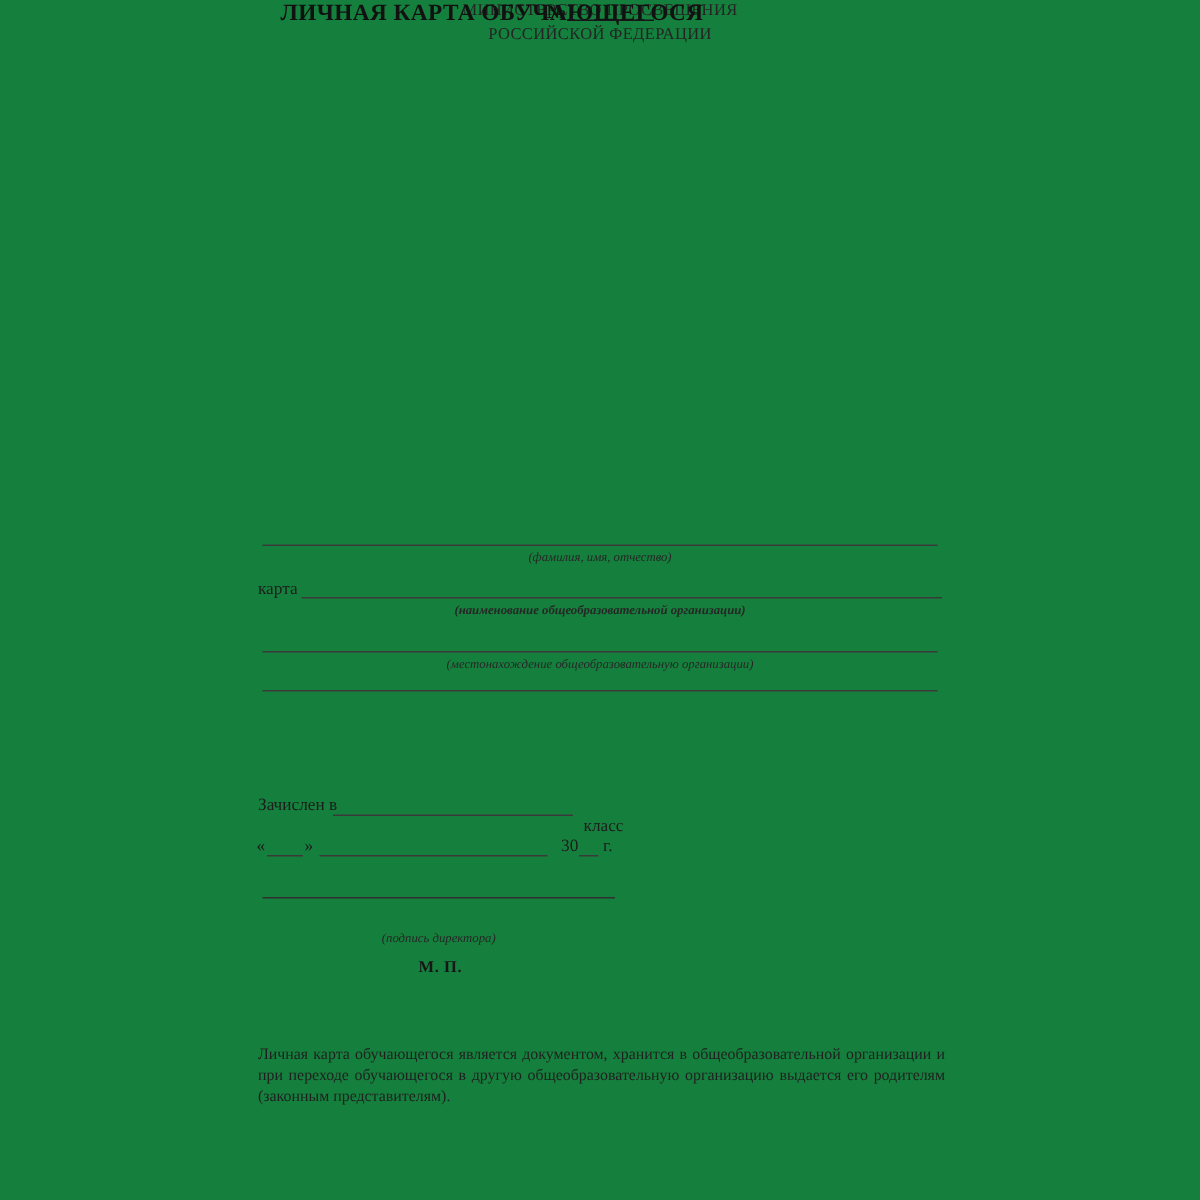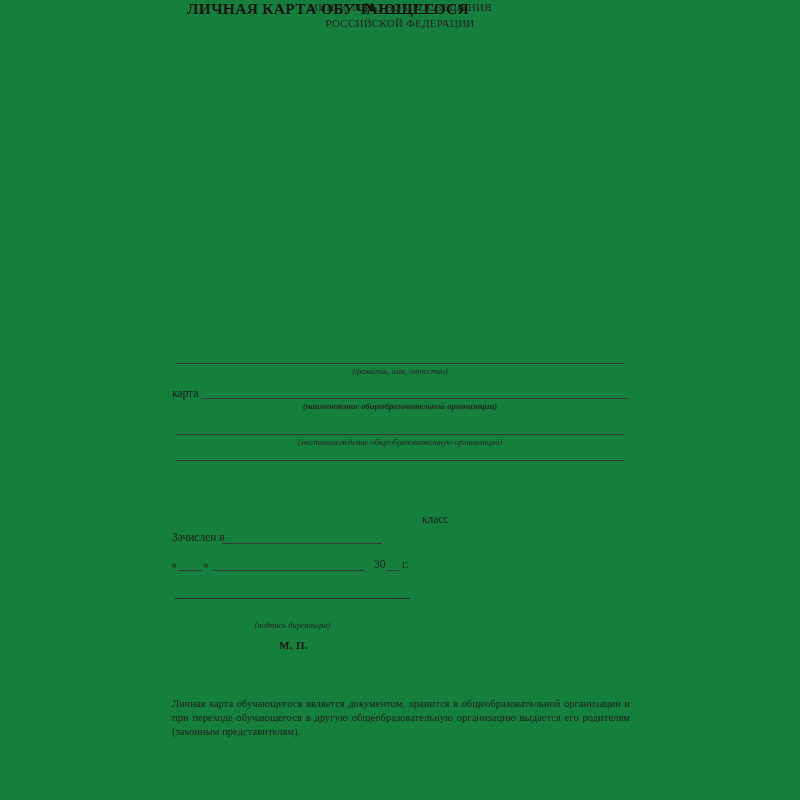--- a/index.html
+++ b/index.html
@@ -80,21 +80,21 @@
   <div class="rule" style="left:201px;top:398px;width:427px;"></div>
   <div class="caption" style="left:175px;top:401px;width:450px;font-weight:bold;">(наименование общеобразовательной организации)</div>
 
   <div class="rule" style="left:175px;top:434px;width:450px;"></div>
   <div class="caption" style="left:175px;top:437px;width:450px;">(местонахождение общеобразовательную организации)</div>
 
   <div class="rule" style="left:175px;top:460px;width:450px;"></div>
 
   <div class="label" style="left:172px;top:531px;">Зачислен в</div>
   <div class="rule" style="left:222px;top:543px;width:160px;"></div>
-  <div class="label" style="left:389px;top:513px;margin-left:33px;">класс</div>
+  <div class="label" style="left:389px;top:545px;">класс</div>
 
   <div class="label" style="left:171px;top:558px;">«</div>
   <div class="rule" style="left:178px;top:570px;width:24px;"></div>
   <div class="label" style="left:203px;top:558px;">»</div>
   <div class="rule" style="left:213px;top:570px;width:152px;"></div>
   <div class="label" style="left:374px;top:558px;">30</div>
   <div class="rule" style="left:386px;top:570px;width:13px;"></div>
   <div class="label" style="left:402px;top:558px;">г.</div>
 
   <div class="rule" style="left:175px;top:598px;width:235px;border-top-color:#303030;"></div>

